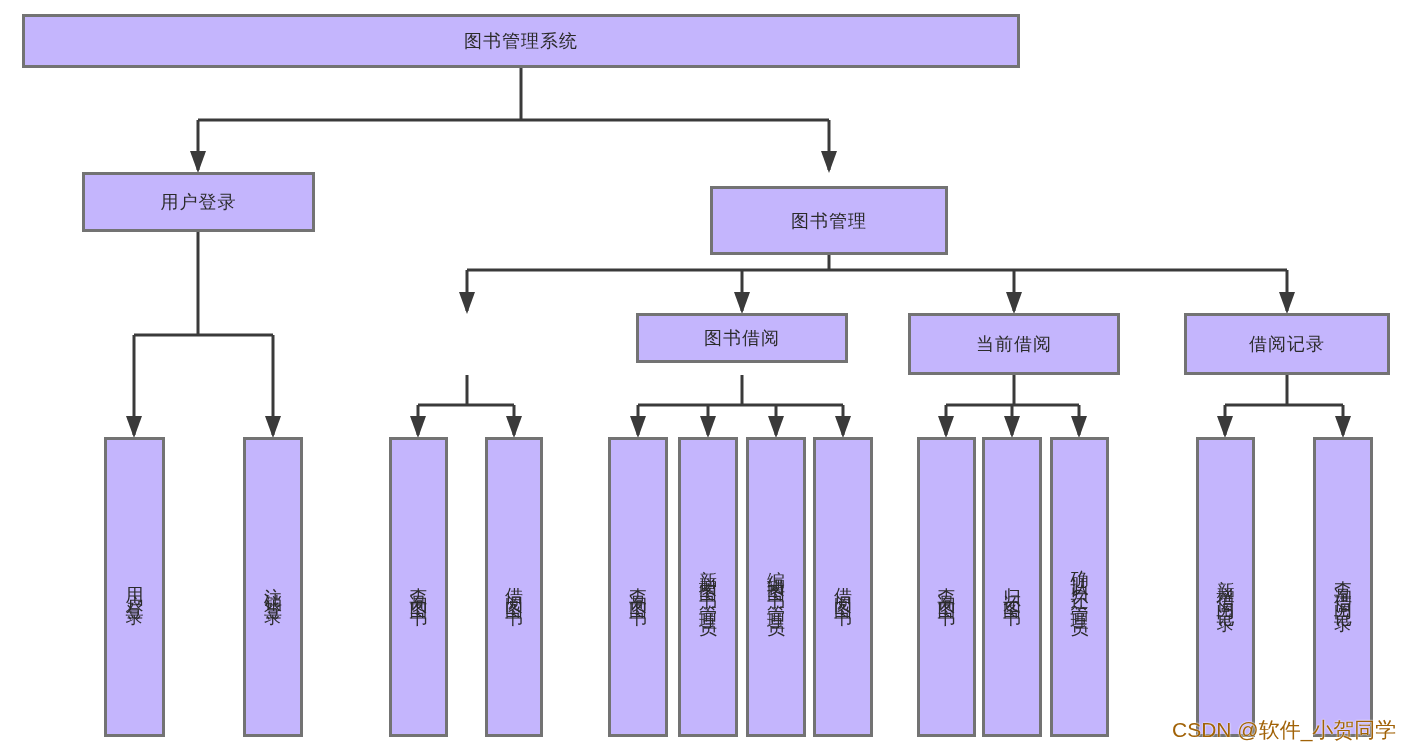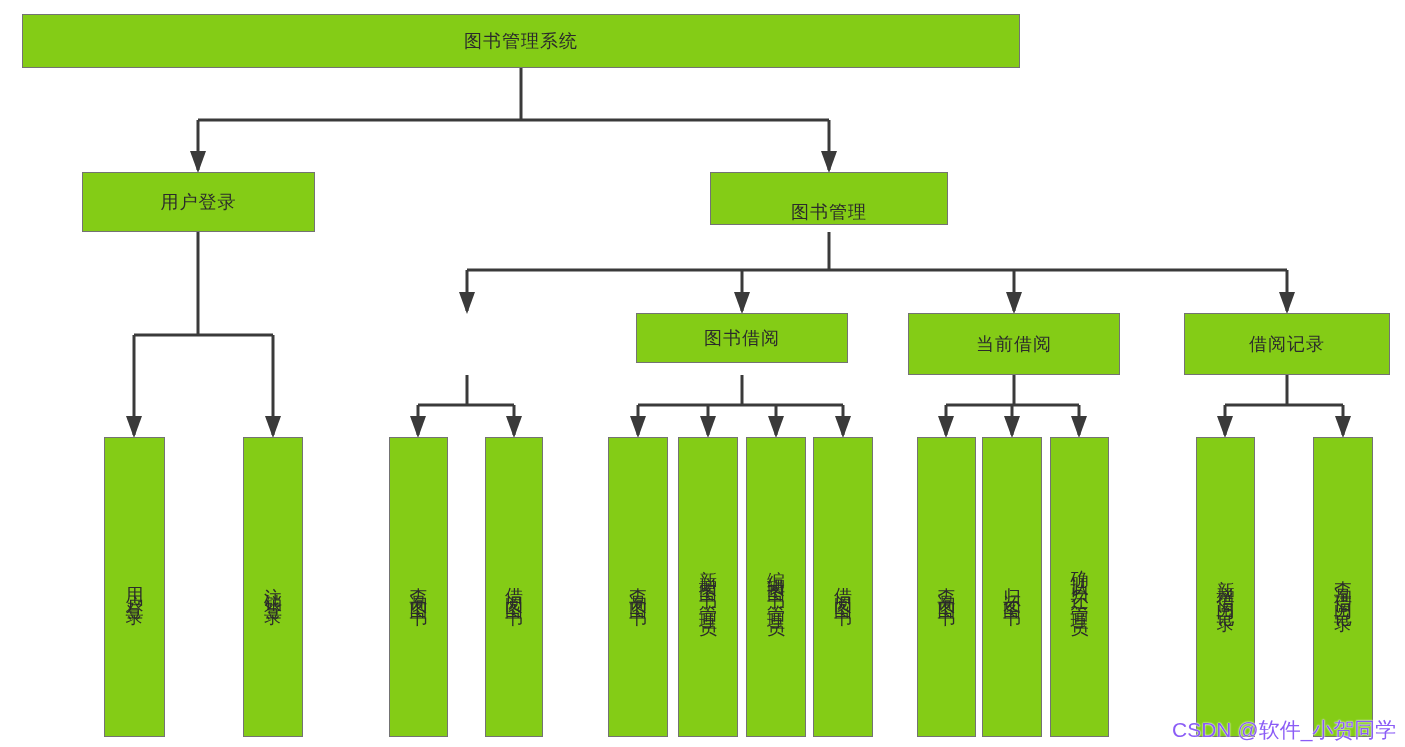--- a/index.html
+++ b/index.html
@@ -2,34 +2,34 @@
 <html><head>
 <meta charset="utf-8">
 <style>
   html,body{margin:0;padding:0;background:#ffffff;}
   #stage{
     position:relative;width:1405px;height:747px;background:#ffffff;overflow:hidden;
     font-family:"Liberation Sans","DejaVu Sans",sans-serif;color:#2b2b2b;
   }
   #wires{position:absolute;left:0;top:0;z-index:1;}
   .node,.leaf{
-    position:absolute;box-sizing:border-box;background:#84cc16;
-    border:1px solid #737373;display:flex;align-items:center;justify-content:center;
+    position:absolute;box-sizing:border-box;background:#c4b5fd;
+    border:3px solid #737373;display:flex;align-items:center;justify-content:center;
     z-index:2;
   }
   .node{font-size:18px;letter-spacing:1px;}
   .leaf span{
     writing-mode:vertical-rl;text-orientation:mixed;
     font-size:18px;line-height:1;letter-spacing:7px;white-space:nowrap;
   }
   
   .n-root{left:22px;top:14px;width:998px;height:54px;}
   
   .n-user{left:82px;top:172px;width:233px;height:60px;}
-  .n-mgmt{left:710px;top:172px;width:238px;height:53px;align-items:flex-end;}
+  .n-mgmt{left:710px;top:186px;width:238px;height:69px;}
   
   .n-m0{left:362px;top:313px;width:210px;height:62px;}
   .n-m1{left:636px;top:313px;width:212px;height:50px;}
   .n-m2{left:908px;top:313px;width:212px;height:62px;}
   .n-m3{left:1184px;top:313px;width:206px;height:62px;}
   
   .leaf{top:437px;height:300px;}
   .l-u0{left:104px;width:61px;}
   .l-u1{left:243px;width:60px;}
   .l-a0{left:389px;width:59px;}
@@ -38,21 +38,21 @@
   .l-b1{left:678px;width:60px;}
   .l-b2{left:746px;width:60px;}
   .l-b3{left:813px;width:60px;}
   .l-c0{left:917px;width:59px;}
   .l-c1{left:982px;width:60px;}
   .l-c2{left:1050px;width:59px;}
   .l-d0{left:1196px;width:59px;}
   .l-d1{left:1313px;width:60px;}
   #watermark{
     position:absolute;left:1172px;top:716px;z-index:3;
-    font-size:21px;color:#8b5cf6;white-space:nowrap;
+    font-size:21px;color:#a16207;white-space:nowrap;
     text-shadow:0 0 2px #ffffff,0 0 1px #ffffff;
   }
 </style>
 </head>
 <body>
 
 <div id="stage">
 
   <svg id="wires" width="1405" height="747" viewBox="0 0 1405 747">
     <g stroke="#3a3a3a" stroke-width="3" fill="none">

